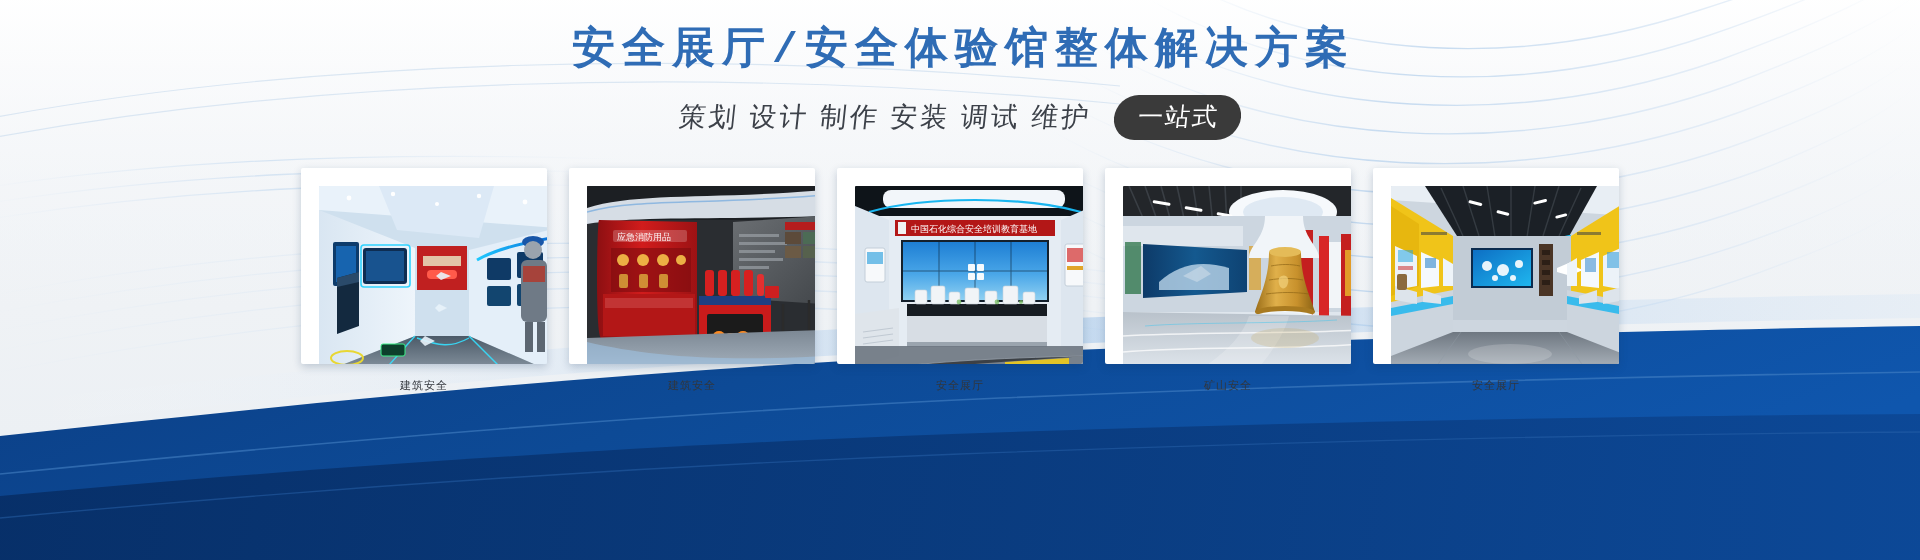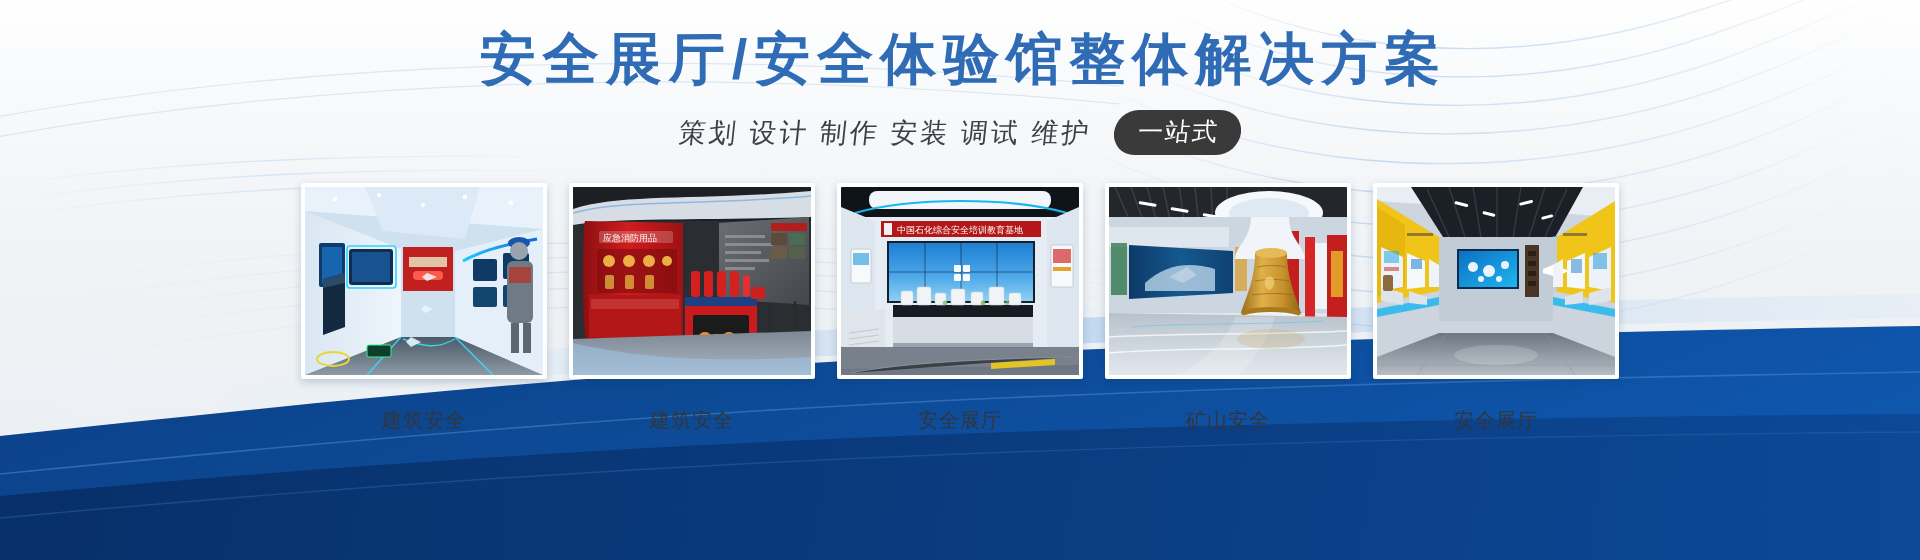--- a/index.html
+++ b/index.html
@@ -15,28 +15,28 @@
   
   .bg-waves{position:absolute;inset:0;width:1920px;height:560px;pointer-events:none;}
   
   .bottom-band{position:absolute;left:0;bottom:0;width:1920px;height:300px;pointer-events:none;}
 
   
   .content{position:absolute;inset:0;display:flex;flex-direction:column;align-items:center;}
 
   .title{
     margin-top:26px;
-    font-size:56px;
+    font-size:43px;
     font-weight:bold;
     color:#2f6cb5;
     letter-spacing:7px;
     text-indent:7px;
     line-height:1.18;
     white-space:nowrap;
-    font-family:Liberation Sans, sans-serif;
+    font-family:Liberation Mono, monospace;
   }
   .subtitle-row{
     margin-top:18px;
     display:flex;align-items:center;justify-content:center;gap:0px;
     white-space:nowrap;
   }
   .subtitle-text{
     font-size:27px;
     color:#3c4149;
     letter-spacing:3px;
@@ -63,31 +63,31 @@
     margin-top:28px;
     display:flex;
     gap:22px;
     align-items:flex-start;
     justify-content:center;
   }
   .card{display:flex;flex-direction:column;align-items:center;width:246px;}
   .thumb{
     width:246px;height:196px;
     background:#fff;
-    padding:4px;
+    padding:18px;
     box-sizing:border-box;
     border-radius:2px;
     box-shadow:0 3px 9px rgba(20,50,90,.22);
     overflow:hidden;
     position:relative;
   }
   .thumb svg{display:block;width:238px;height:188px;border-radius:1px;}
   .caption{
-    margin-top:28px;
-    font-size:20px;
+    margin-top:14px;
+    font-size:11px;
     color:#32363c;
     letter-spacing:1px;
     font-family:"Liberation Sans","DejaVu Sans",sans-serif;
   }
 </style>
 </head>
 <body>
 
 <div id="banner">
 

